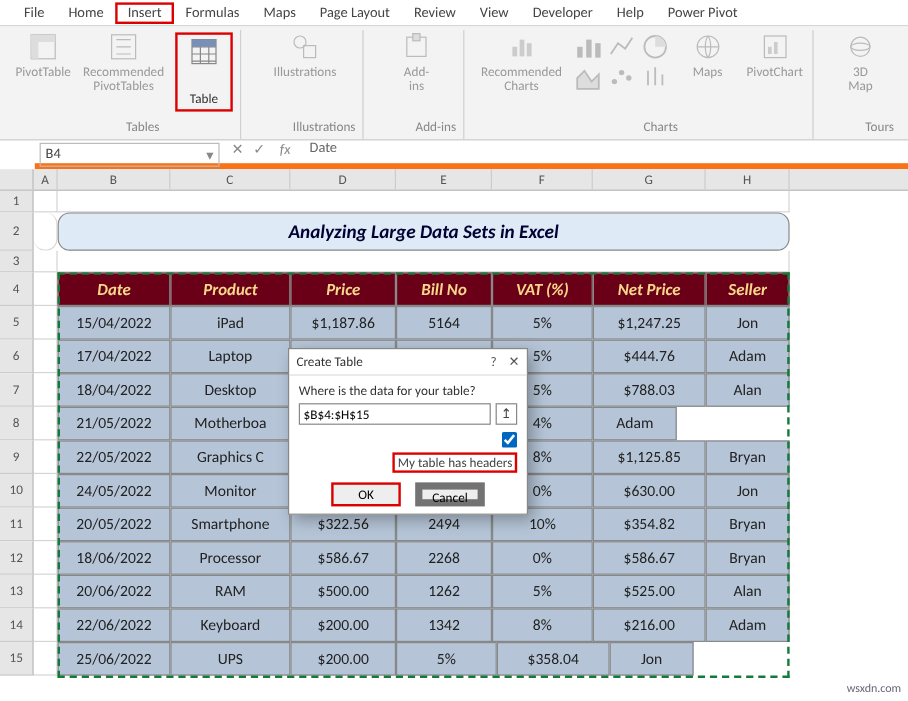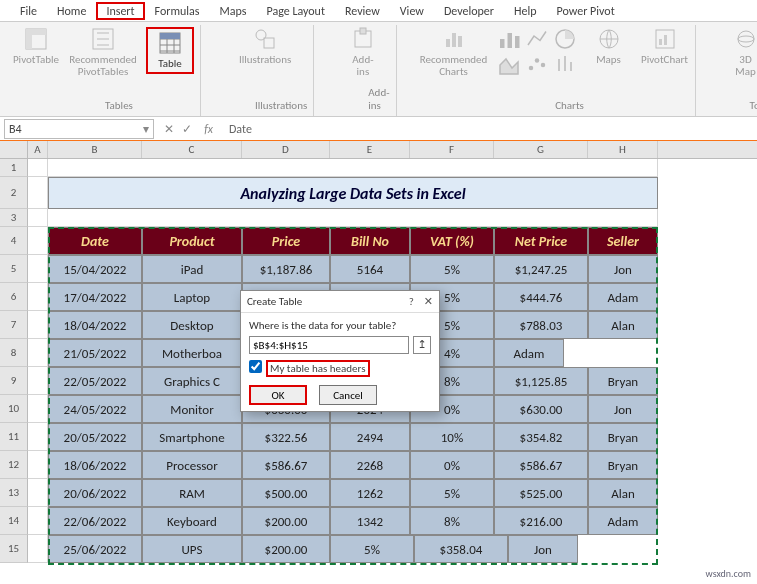--- a/index.html
+++ b/index.html
@@ -4,32 +4,32 @@
 <style>
   * { box-sizing: border-box; margin: 0; padding: 0; font-family: Calibri, Arial, sans-serif; }
   body { background: #fff; width: 757px; height: 584px; overflow: hidden; position: relative; font-size: 12px; color: #444; }
   
   
   .menubar { display: flex; height: 22px; align-items: center; padding-left: 10px; border-bottom: 1px solid #ccc; }
   .menu-item { padding: 2px 10px; cursor: pointer; }
   .menu-item.active { border: 2px solid #d00; padding: 0 8px; }
   
   
-  .ribbon { display: flex; height: 95px; border-bottom: 1px solid #ccc; background: #f3f3f3; padding: 3px 6px 0 6px; gap: 16px; justify-content: space-between; }
+  .ribbon { display: flex; height: 95px; border-bottom: 1px solid #ccc; background: #f3f3f3; padding: 3px 6px 0 6px; gap: 5px; justify-content: space-between; }
   .ribbon-group { display: flex; flex-direction: column; align-items: center; justify-content: space-between; padding: 2px 6px; border-right: 1px solid #d0d0d0; }
   .ribbon-group:last-child { border-right: none; }
   .ribbon-buttons { display: flex; gap: 8px; align-items: flex-start; }
   .ribbon-btn { display: flex; flex-direction: column; align-items: center; text-align: center; font-size: 11px; color: #999; line-height: 1.1; width: 48px; cursor: pointer; }
   .ribbon-btn .ico { width: 26px; height: 24px; margin-bottom: 3px; }
   .ribbon-btn.large { width: 70px; }
   .ribbon-btn.table-active { border: 2px solid #d00; padding: 2px; }
   .ribbon-group-label { font-size: 11px; color: #888; padding-bottom: 2px; margin-left: 32px; }
   
   
-  .formulabar { display: flex; align-items: center; height: 24px; border-bottom: 1px solid #f97316; }
+  .formulabar { display: flex; align-items: flex-start; height: 24px; border-bottom: 5px solid #f97316; margin-left: 29px; }
   .namebox { width: 150px; border: 1px solid #bbb; margin: 2px 4px; height: 20px; display: flex; align-items: center; justify-content: space-between; padding: 0 4px; font-size: 12px; }
   .fx-controls { display: flex; align-items: center; gap: 8px; padding: 0 6px; color: #888; }
   .fx-label { font-style: italic; padding: 0 4px; }
   .formula-input { flex: 1; padding-left: 6px; color: #666; }
   
   
   .col-headers { display: flex; height: 18px; background: #e6e6e6; border-bottom: 1px solid #bbb; }
   .row-hdr-spacer { width: 28px; border-right: 1px solid #bbb; }
   .col-hdr { text-align: center; font-size: 11px; color: #555; border-right: 1px solid #ccc; line-height: 18px; }
   .col-A { width: 20px; }
@@ -42,42 +42,42 @@
   .col-H { width: 70px; }
   
   
   .sheet { position: relative; }
   .row { display: flex; }
   .row-hdr { width: 28px; background: #e6e6e6; border-right: 1px solid #bbb; border-bottom: 1px solid #ccc; text-align: center; font-size: 11px; color: #555; display: flex; align-items: center; justify-content: center; }
   .cell { border-right: 1px solid #d5d5d5; border-bottom: 1px solid #d5d5d5; height: 28px; display:flex; align-items:center; }
   .blank-row .cell { height: 18px; }
   
   .title-cell { background: #deeaf6; font-style: italic; font-weight: bold; color: #003; font-size: 16px; justify-content: center; border: 1px solid #888; }
-  .title-row .cell { height: 32px; }
+  .title-row .cell { height: 32px; border-radius: 10px; }
   
   .hdr-cell { background: #6a0018; color: #f8d78a; font-weight: bold; font-style: italic; font-size: 14px; text-align: center; justify-content: center; border: 1px solid #888 !important; }
   
   .data-cell { background: #b5c5d7; color: #222; font-size: 13px; text-align: center; justify-content: center; border: 1px solid #888 !important; }
   
   .selected-marching { position: absolute; border: 2px dashed #137a3a; pointer-events: none; }
   
   
   .dialog { position: absolute; top: 290px; left: 240px; width: 200px; background: #fff; border: 1px solid #888; box-shadow: 4px 4px 12px rgba(0,0,0,.3); font-size: 11px; z-index: 50; }
   .dlg-title { display:flex; justify-content:space-between; align-items:center; padding: 4px 6px; border-bottom: 1px solid #ddd; color:#333; }
   .dlg-close-group { display:flex; gap:10px; color:#555; }
   .dlg-body { padding: 6px 8px; }
   .dlg-label { color:#333; margin-bottom:4px; display:block; }
   .dlg-input-row { display:flex; gap:4px; margin-bottom:6px; }
   .dlg-input { flex:1; border:1px solid #888; padding:1px 3px; font-size:11px; height:18px; }
   .dlg-collapse { width:18px; height:18px; border:1px solid #888; text-align:center; line-height:16px; }
-  .dlg-check-row { display:flex; align-items:flex-start; gap:4px; margin-bottom:8px; }
+  .dlg-check-row { display:flex; align-items:flex-end; gap:4px; margin-bottom:8px;flex-direction:column; }
   .dlg-check-row input { accent-color:#0067c0; }
   .dlg-check-text { border:2px solid #d00; padding:0 2px; }
-  .dlg-buttons { display:flex; gap:12px; }
-  .dlg-btn { border:1px solid #737373; background:#eee; width:58px; height:20px; font-size:11px; }
+  .dlg-buttons { display:flex; justify-content:center; gap:12px; }
+  .dlg-btn { border:6px solid #737373; background:#eee; width:58px; height:20px; font-size:11px; }
   .dlg-ok { border:2px solid #d00; }
   
   .watermark { position:absolute; right:6px; bottom:4px; font-size:10px; color:#667; z-index:60; }
 </style>
 </head>
 <body>
 
 <div class="menubar">
   <span class="menu-item">File</span>
   <span class="menu-item">Home</span>
@@ -110,21 +110,21 @@
           </svg>
         <span style="white-space:pre-line;">Recommended
 PivotTables</span>
       </div>
       <div class="ribbon-btn table-active">
         <svg class="ico" viewBox="0 0 24 24">
             <rect x="2" y="2" width="20" height="20" fill="none" stroke="#888"></rect>
             <path d="M2 8h20M2 14h20M2 20h20M9 2v20M16 2v20" stroke="#888"></path>
             <rect x="2" y="2" width="20" height="6" fill="#7a8fb5"></rect>
           </svg>
-        <span style="color:#333;">Table</span>
+        <span style="color:#333;margin-top:19px;">Table</span>
       </div>
     </div>
     <div class="ribbon-group-label">Tables</div>
   </div>
 
   <div class="ribbon-group">
     <div class="ribbon-buttons">
       <div class="ribbon-btn">
         <svg class="ico" viewBox="0 0 24 24">
             <circle cx="8" cy="8" r="5" fill="none" stroke="#bbb"></circle>

